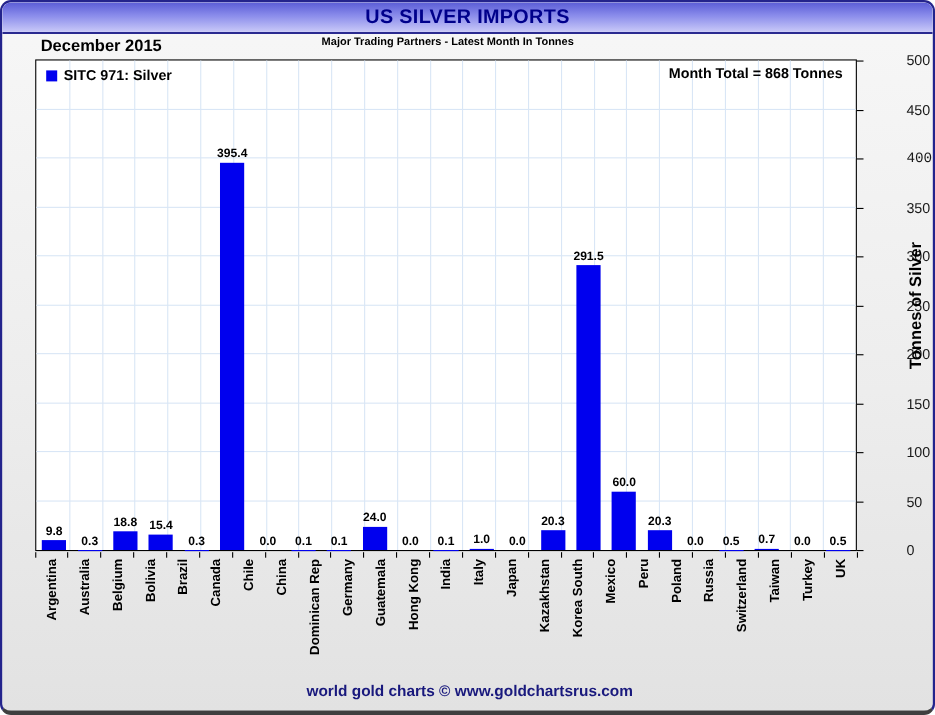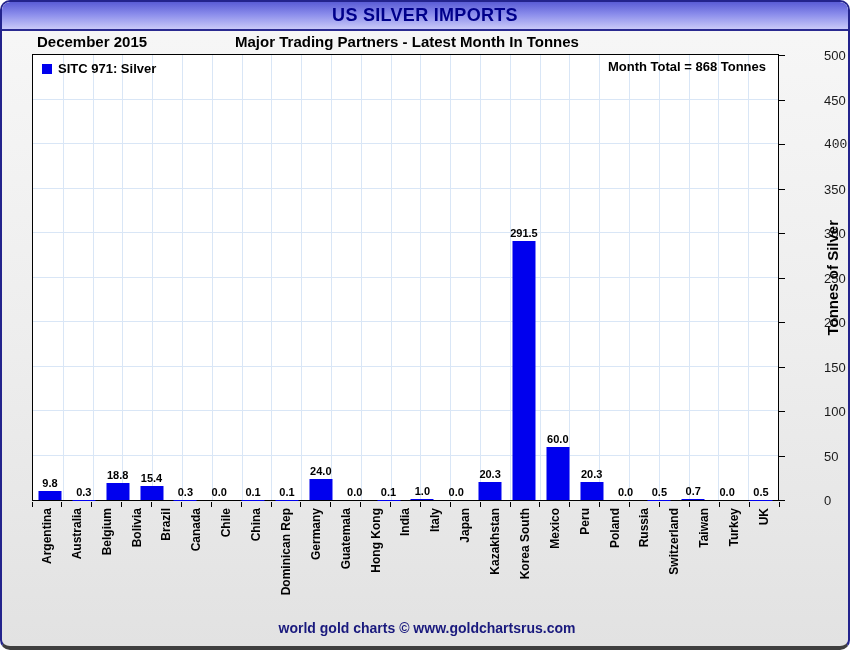--- a/index.html
+++ b/index.html
@@ -11,21 +11,21 @@
     overflow:hidden;
   }
   .titlebar {
     height:29px; border-bottom:2px solid #2a2a90; border-radius:8px 8px 0 0;
     background:linear-gradient(180deg,#5a5cd6 0%,#8a8ceb 45%,#c9c9f8 100%);
     display:flex; align-items:center; justify-content:center;
   }
   .titlebar .title { color:#00008b; font-weight:bold; font-size:18px; letter-spacing:.3px; }
   .subtitle-row { position:absolute; left:0; top:31px; width:850px; height:20px; }
   .date-label { position:absolute; left:35px; top:0; font-weight:bold; font-size:15px; color:#000; }
-  .subtitle { position:absolute; left:0; top:0; width:810px; text-align:center; font-weight:bold; font-size:15px; color:#000; }
+  .subtitle { position:absolute; left:0; top:0; width:810px; text-align:center; font-weight:bold; font-size:10px; color:#000; }
   .plot {
     position:absolute; left:30px; top:52px; width:747px; height:447px;
     background:#fff; border:1px solid #000;
   }
   .layer { position:absolute; left:0; top:0; right:0; bottom:0; }
   .vgrid { position:absolute; top:0; bottom:0; width:1px; background:#d9e6f6; }
   .hgrid { position:absolute; left:0; right:0; height:1px; background:#d9e6f6; }
   .bars-layer { display:flex; align-items:stretch; }
   .bar-slot { position:relative; flex:1 1 0; }
   .bar { position:absolute; bottom:0; left:50%; transform:translateX(-50%); width:68%; background:#0000ee; }
@@ -112,20 +112,24 @@
         </div>
         <div class="bar-slot">
           <div class="bar" style="height: 3.08%;"></div>
           <div class="bar-value" style="bottom: calc(3.08% + 2px);">15.4</div>
         </div>
         <div class="bar-slot">
           <div class="bar" style="height: 0.06%;"></div>
           <div class="bar-value" style="bottom: calc(0.06% + 2px);">0.3</div>
         </div>
         <div class="bar-slot">
+          <div class="bar" style="height: 79.08%;"></div>
+          <div class="bar-value" style="bottom: calc(79.08% + 2px);">395.4</div>
+        </div>
+        <div class="bar-slot">
           <div class="bar" style="height: 0%;"></div>
           <div class="bar-value" style="bottom: calc(0% + 2px);">0.0</div>
         </div>
         <div class="bar-slot">
           <div class="bar" style="height: 0.02%;"></div>
           <div class="bar-value" style="bottom: calc(0.02% + 2px);">0.1</div>
         </div>
         <div class="bar-slot">
           <div class="bar" style="height: 0.02%;"></div>
           <div class="bar-value" style="bottom: calc(0.02% + 2px);">0.1</div>

